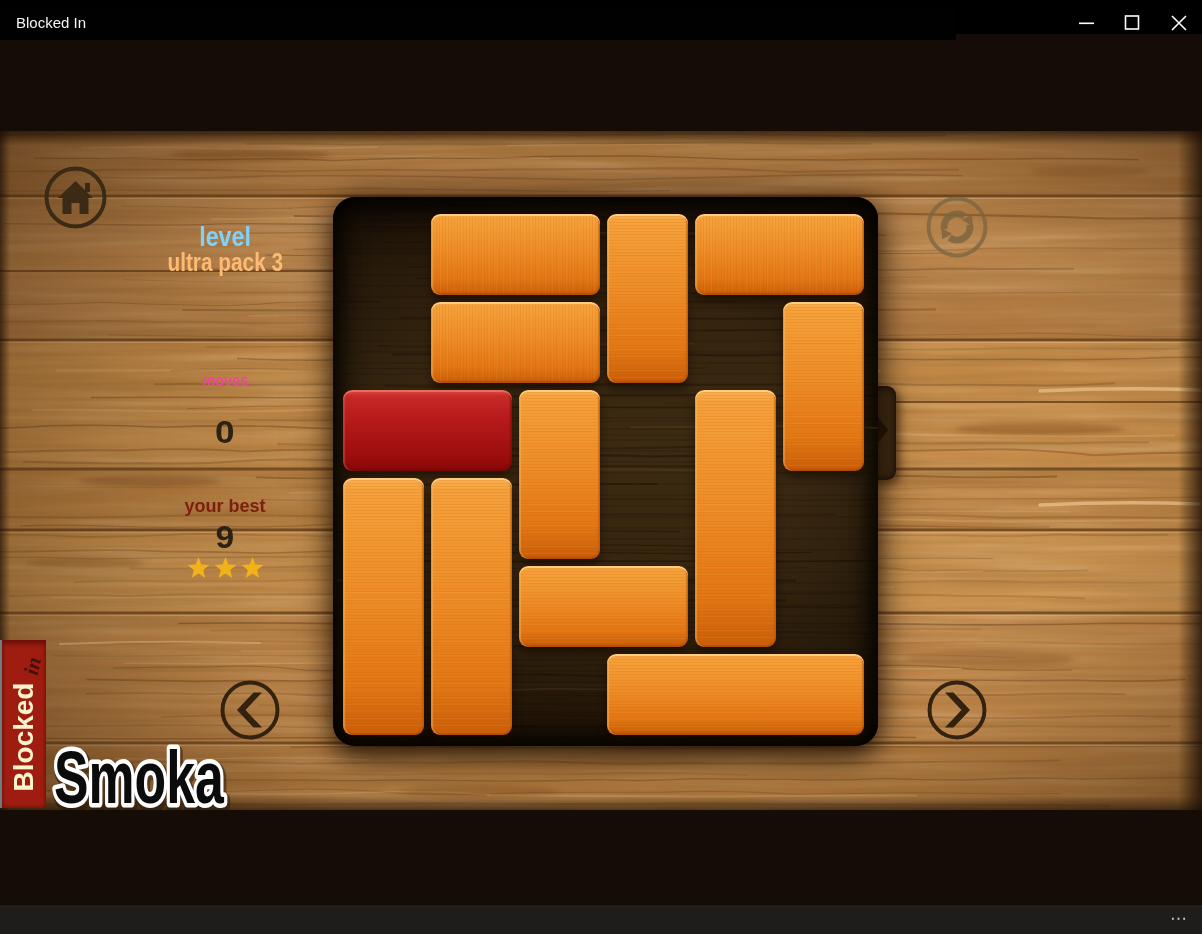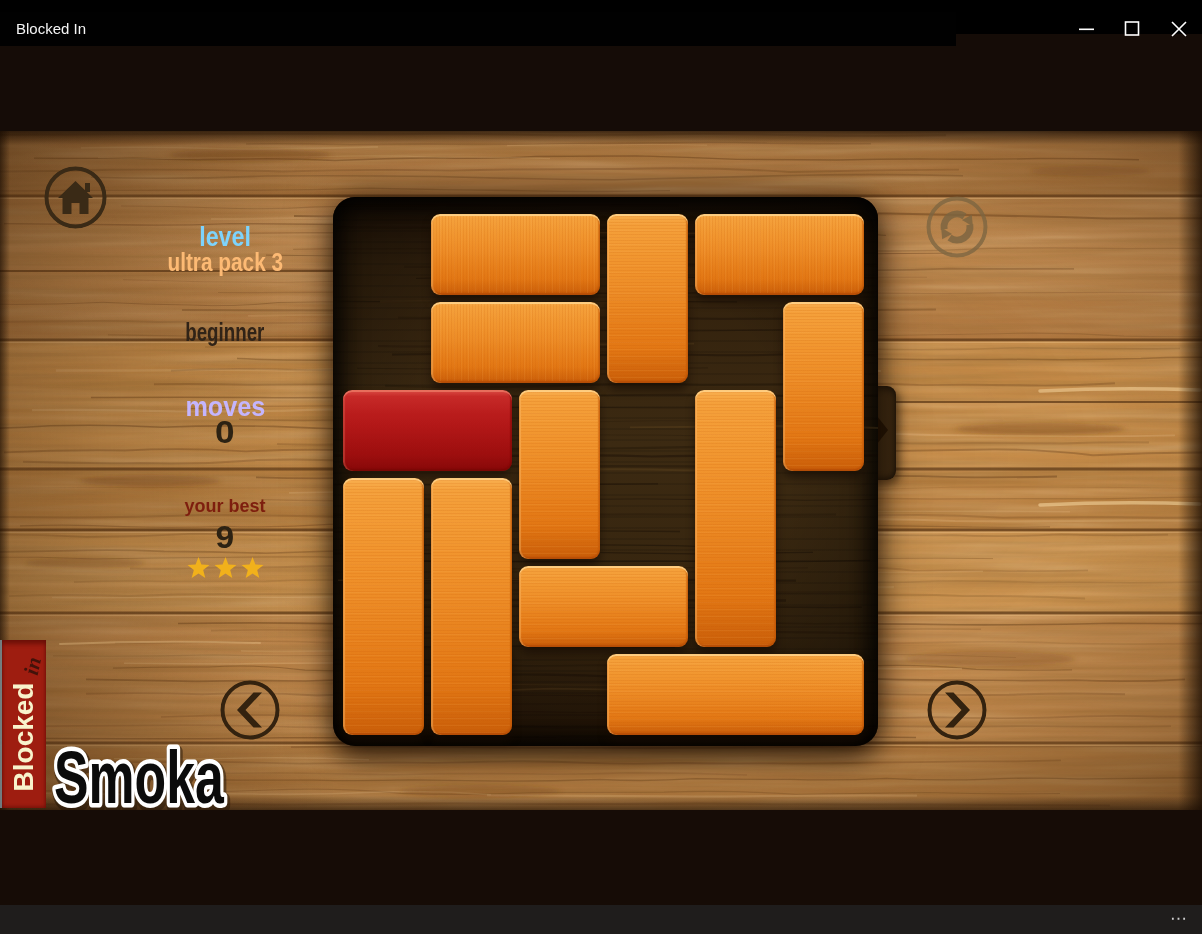--- a/index.html
+++ b/index.html
@@ -32,21 +32,21 @@
   
   .ptxt{position:absolute;left:75px;width:300px;text-align:center;font-weight:bold;white-space:nowrap;}
   .ptxt>span{display:inline-block;}
 </style>
 </head>
 <body>
 <div id="stage">
 
   <div class="abs" style="left:0;top:34px;width:1202px;height:97px;background:#150c07;"></div>
 
-  <div class="abs" style="left:0;top:12px;width:956px;height:34px;background:#010101;">
+  <div class="abs" style="left:0;top:6px;width:956px;height:34px;background:#010101;">
 
     <div class="abs" style="left:16px;top:8px;font-size:15px;color:#f5f5f5;">Blocked In</div>
 
     <svg class="abs" style="left:1064px;top:0" width="46" height="34">
         <rect x="15" y="16.5" width="15" height="1.6" fill="#fff"></rect>
       </svg>
 
     <svg class="abs" style="left:1110px;top:0" width="46" height="34">
         <rect x="15.5" y="10" width="13" height="13" fill="none" stroke="#fff" stroke-width="1.6"></rect>
       </svg>
@@ -359,23 +359,22 @@
     <circle cx="31.5" cy="31.5" r="29" fill="none" stroke="#3a2a16" stroke-width="4"></circle>
     <path fill="#3a2a16" d="M31.5 15 L49 32 L44.5 32 L44.5 48 L35.5 48 L35.5 37 L27.5 37 L27.5 48 L18.5 48 L18.5 32 L14 32 Z"></path>
     <rect x="41" y="17" width="5" height="9" fill="#3a2a16"></rect>
   </svg>
 
   <div class="ptxt" style="top:222px;color:#7dd3fc;font-size:27px;"><span style="transform:scaleX(.86)">level</span></div>
 
   <div class="ptxt" style="top:247px;color:#fdba74;font-size:26px;"><span style="transform:scaleX(.8)">ultra pack 3</span></div>
 
 
-  <div class="ptxt" style="top:318px;color:#302317;font-size:25px;"><span style="transform:scaleX(.75)">beginner</span></div>
-
-  <div class="ptxt" style="top:391px;color:#c4b5fd;font-size:28px;"><span style="transform:scaleX(.9)">moves</span></div>
+
+  <div class="ptxt" style="top:372px;color:#ec4899;font-size:16px;"><span style="transform:scaleX(.9)">moves</span></div>
 
   <div class="ptxt" style="top:414px;color:#2c2213;font-size:32px;"><span style="transform:scaleX(1.1)">0</span></div>
 
   <div class="ptxt" style="top:496px;color:#7e1e0e;font-size:18px;"><span style="transform:scaleX(1)">your best</span></div>
 
   <div class="ptxt" style="top:519px;color:#2c2213;font-size:32px;"><span style="transform:scaleX(1.05)">9</span></div>
 
   <svg class="abs" style="left:185px;top:555px" width="81" height="26" viewBox="0 0 81 26">
     <g fill="#f1b11b">
       <path d="M13.5 1.9 L16.4 9.5 L24.5 9.9 L18.2 15.0 L20.3 22.9 L13.5 18.4 L6.7 22.9 L8.8 15.0 L2.5 9.9 L10.6 9.5 Z"></path>

